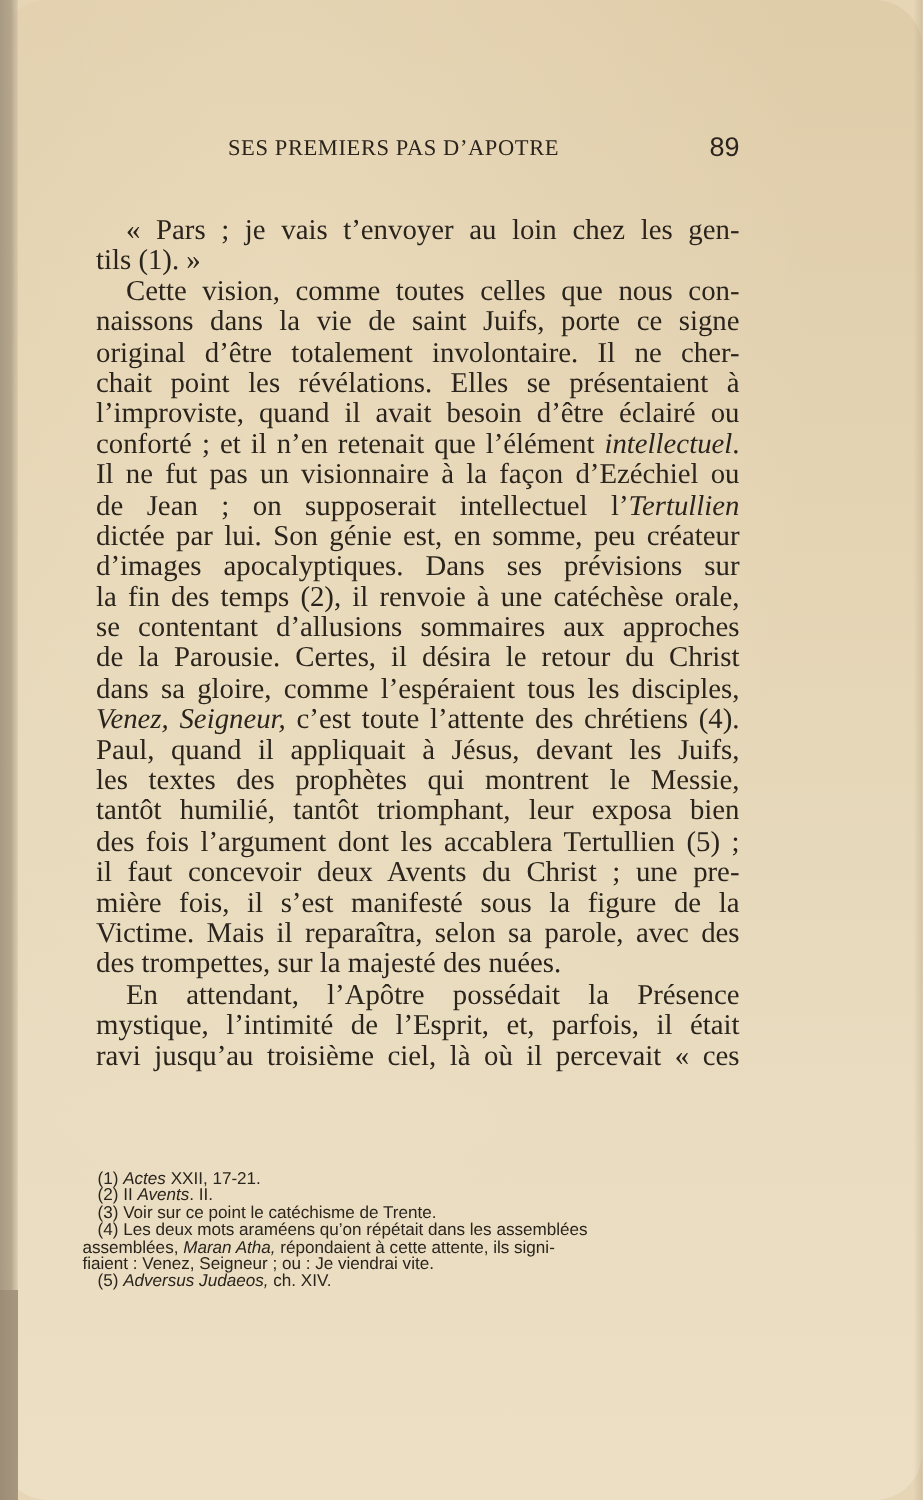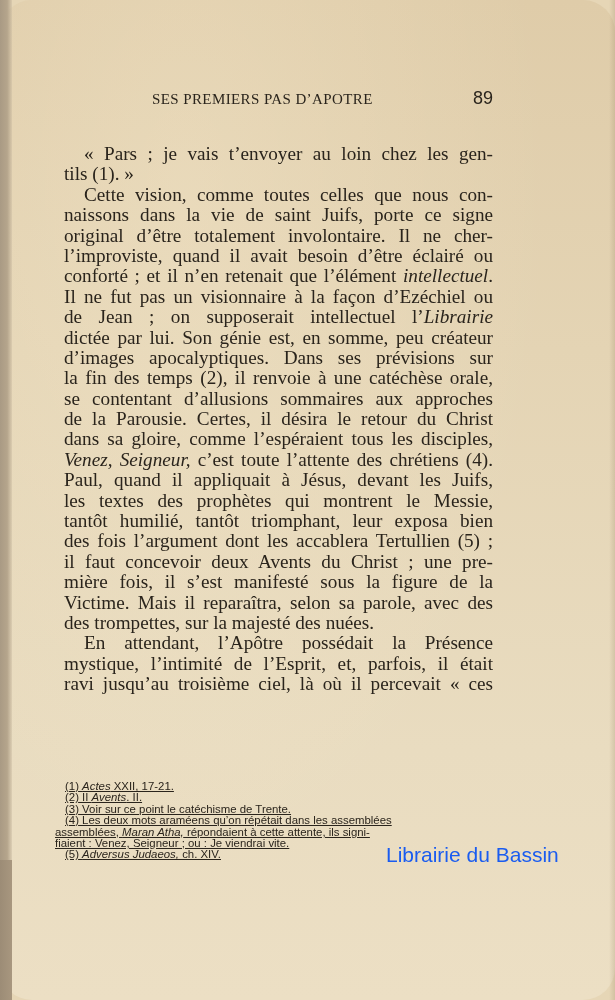--- a/index.html
+++ b/index.html
@@ -90,21 +90,20 @@
     .line i { font-style: italic; }
     .footnotes {
       position: absolute;
       left: 64px;
       top: 781px;
       width: 300px;
       font-family: "Liberation Sans", "DejaVu Sans", sans-serif;
       font-size: 11.4px;
       line-height: 11.4px;
       color: #2a241c;
-      text-decoration: underline;
     }
     .fn {
       display: block;
       white-space: nowrap;
       height: 11.4px;
       text-align: justify;
       text-align-last: justify;
     }
     .fn.indent { padding-left: 1px; text-align-last: left; }
     .fn.cont { margin-left: -9px; width: 309px; }
@@ -132,24 +131,25 @@
     <span class="running-title">SES PREMIERS PAS D’APOTRE</span>
     <span class="page-number">89</span>
   </div>
 
   <div class="body-text" id="body-text">
       <span class="line indent"><span>« Pars ; je vais t’envoyer au loin chez les gen-</span></span>
       <span class="line last"><span>tils (1). »</span></span>
       <span class="line indent"><span>Cette vision, comme toutes celles que nous con-</span></span>
       <span class="line"><span>naissons dans la vie de saint Juifs, porte ce signe</span></span>
       <span class="line"><span>original d’être totalement involontaire. Il ne cher-</span></span>
+      <span class="line"><span>chait point les révélations. Elles se présentaient à</span></span>
       <span class="line"><span>l’improviste, quand il avait besoin d’être éclairé ou</span></span>
       <span class="line"><span>conforté ; et il n’en retenait que l’élément </span><i>intellectuel</i><span>.</span></span>
       <span class="line"><span>Il ne fut pas un visionnaire à la façon d’Ezéchiel ou</span></span>
-      <span class="line"><span>de Jean ; on supposerait intellectuel l’</span><i>Librairie</i><span></span></span>
+      <span class="line"><span>de Jean ; on supposerait intellectuel l’</span><i>Tertullien</i><span></span></span>
       <span class="line"><span>dictée par lui. Son génie est, en somme, peu créateur</span></span>
       <span class="line"><span>d’images apocalyptiques. Dans ses prévisions sur</span></span>
       <span class="line"><span>la fin des temps (2), il renvoie à une catéchèse orale,</span></span>
       <span class="line"><span>se contentant d’allusions sommaires aux approches</span></span>
       <span class="line"><span>de la Parousie. Certes, il désira le retour du Christ</span></span>
       <span class="line"><span>dans sa gloire, comme l’espéraient tous les disciples,</span></span>
       <span class="line"><span></span><i>Venez, Seigneur,</i><span> c’est toute l’attente des chrétiens (4).</span></span>
       <span class="line"><span>Paul, quand il appliquait à Jésus, devant les Juifs,</span></span>
       <span class="line"><span>les textes des prophètes qui montrent le Messie,</span></span>
       <span class="line"><span>tantôt humilié, tantôt triomphant, leur exposa bien</span></span>
@@ -166,14 +166,13 @@
   <div class="footnotes" id="footnotes">
       <span class="fn indent"><span>(1)</span><span> </span><i>Actes</i><span> XXII, 17-21.</span></span>
       <span class="fn indent"><span>(2)</span><span> II </span><i>Avents</i><span>. II.</span></span>
       <span class="fn indent"><span>(3)</span><span> Voir sur ce point le catéchisme de Trente.</span><i></i><span></span></span>
       <span class="fn indent open"><span>(4)</span><span> Les deux mots araméens qu’on répétait dans les assemblées</span><i></i><span></span></span>
       <span class="fn cont"><span></span><span>assemblées, </span><i>Maran Atha,</i><span> répondaient à cette attente, ils signi-</span></span>
       <span class="fn cont open"><span></span><span>fiaient : Venez, Seigneur ; ou : Je viendrai vite.</span><i></i><span></span></span>
       <span class="fn indent"><span>(5)</span><span> </span><i>Adversus Judaeos,</i><span> ch. XIV.</span></span>
     </div>
 
-  <div class="watermark">Librairie du Bassin</div>
 </div>
 
 </body></html>

